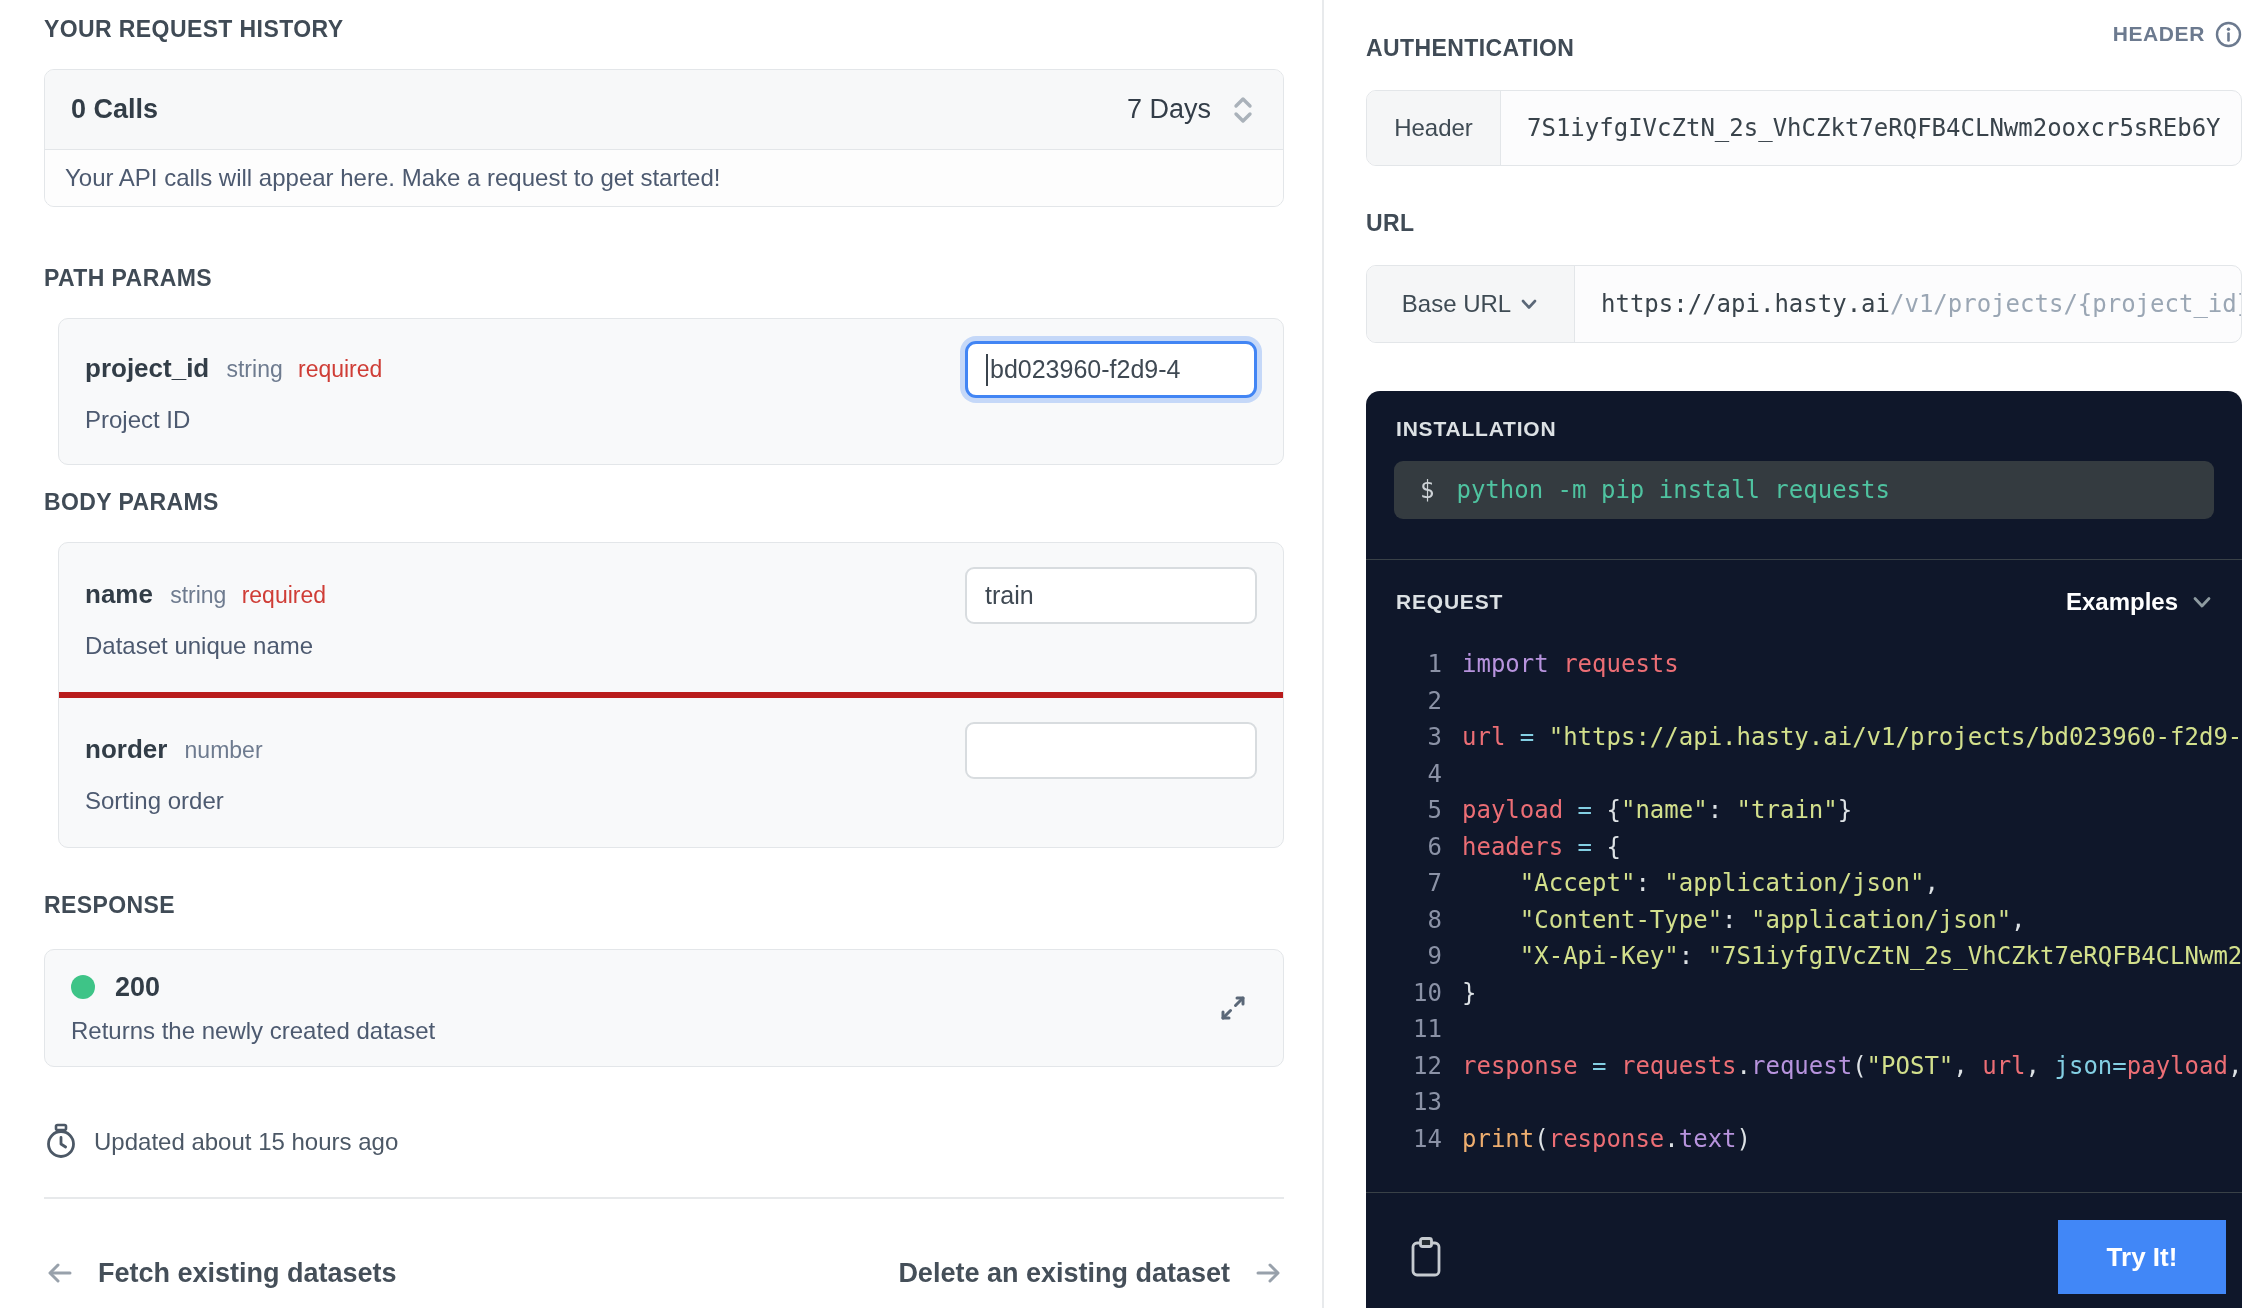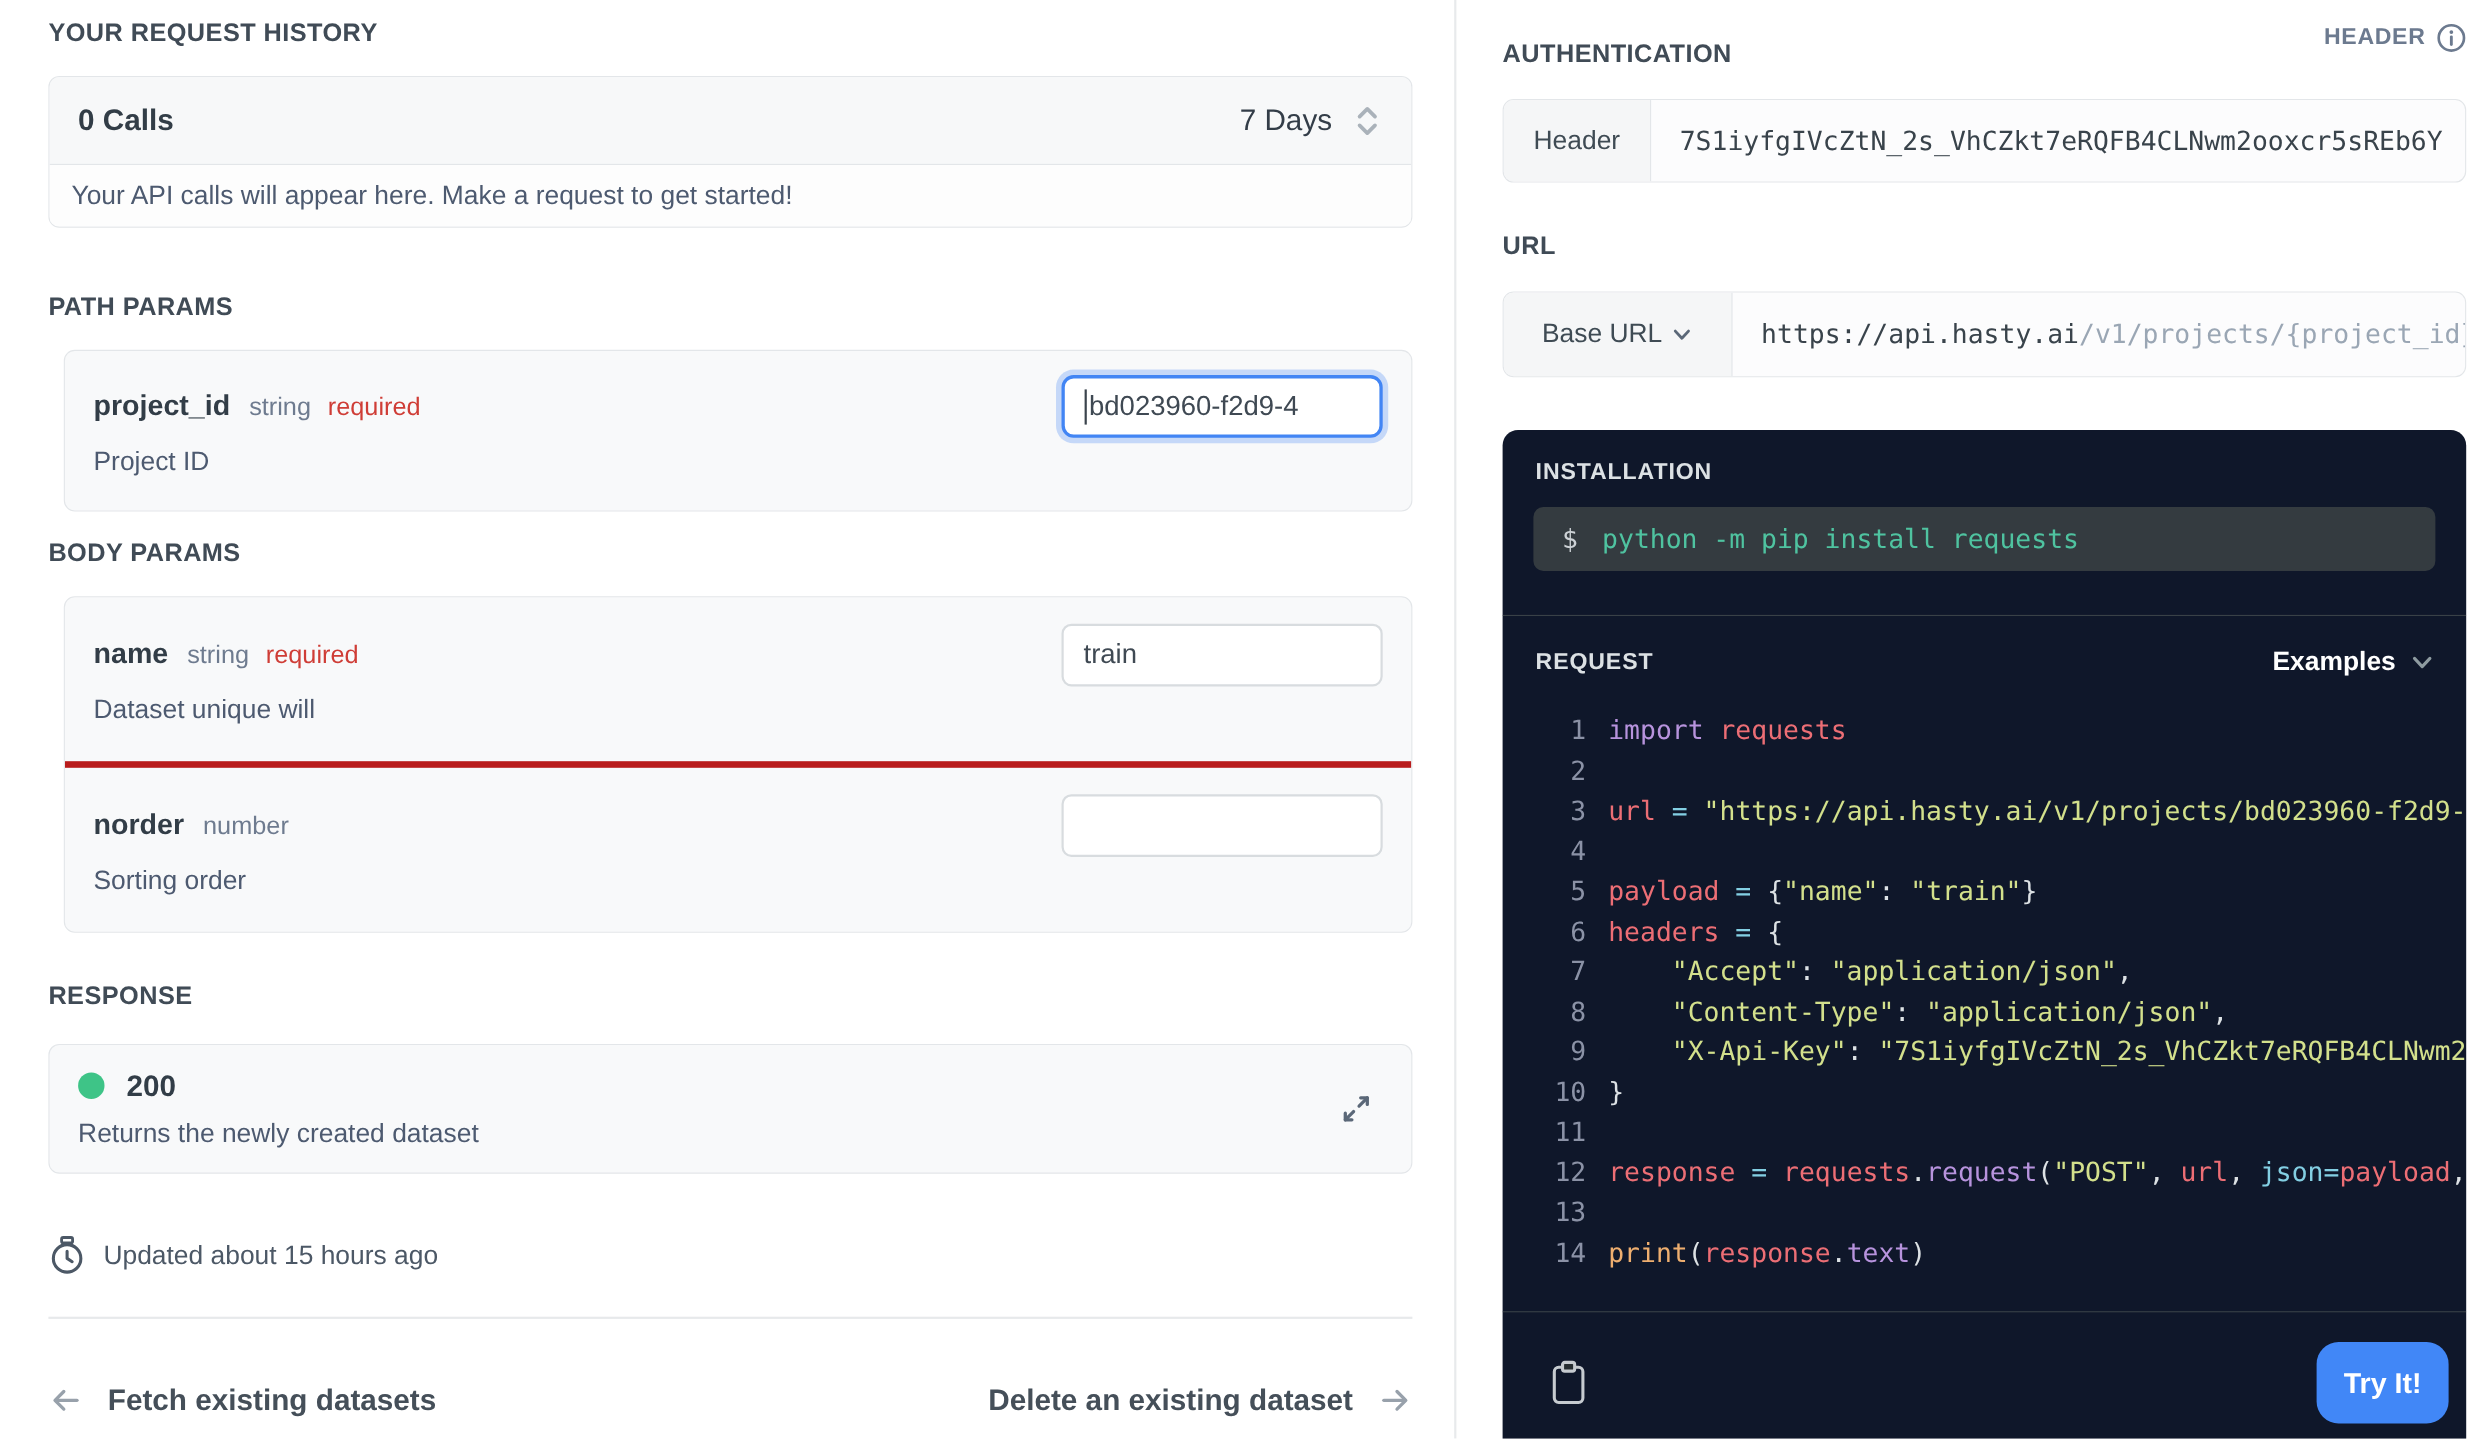--- a/index.html
+++ b/index.html
@@ -92,21 +92,21 @@
   .ln { display:inline-block; width:62px; text-align:right; margin-right:20px; color:#8b92a6; }
   .tok-kw { color:#b793dd; } .tok-fn { color:#b793dd; }
   .tok-var { color:#ec6e75; }
   .tok-op { color:#83cfe3; }
   .tok-str { color:#d3e08c; }
   .tok-builtin { color:#eeae6f; }
   .tok-pn { color:#dde2e5; }
   .panel-divider.bottom { margin-top:35px; }
   .panel-footer { flex:1; display:flex; align-items:center; justify-content:space-between; padding:0 16px 0 42px; }
   .copy-btn { width:44px; height:52px; display:flex; align-items:center; cursor:pointer; }
-  .try-btn { width:120px; height:74px; background:#4187f7; border:none; border-radius:20px; color:#fff; font-family:"Liberation Sans", sans-serif; font-size:26px; font-weight:700; cursor:pointer; }
+  .try-btn { width:168px; height:74px; background:#4187f7; border:none; border-radius:0; color:#fff; font-family:"Liberation Sans", sans-serif; font-size:26px; font-weight:700; cursor:pointer; }
 </style>
 </head>
 <body>
 
 <div class="page">
 
   <div class="left-col">
 
     <div class="section-heading h-req">YOUR REQUEST HISTORY</div>
 
@@ -148,21 +148,21 @@
     <div class="section-heading h-body">BODY PARAMS</div>
 
     <div class="card param-card body-card">
       <div class="param-row">
         <div class="param-info">
           <div class="param-title">
             <span class="param-name">name</span>
             <span class="param-type">string</span>
             <span class="param-req">required</span>
           </div>
-          <div class="param-desc">Dataset unique will</div>
+          <div class="param-desc">Dataset unique name</div>
         </div>
         <div class="field">
           <span>train</span>
         </div>
       </div>
       <div class="param-row">
         <div class="param-info">
           <div class="param-title">
             <span class="param-name">norder</span>
             <span class="param-type">number</span>

